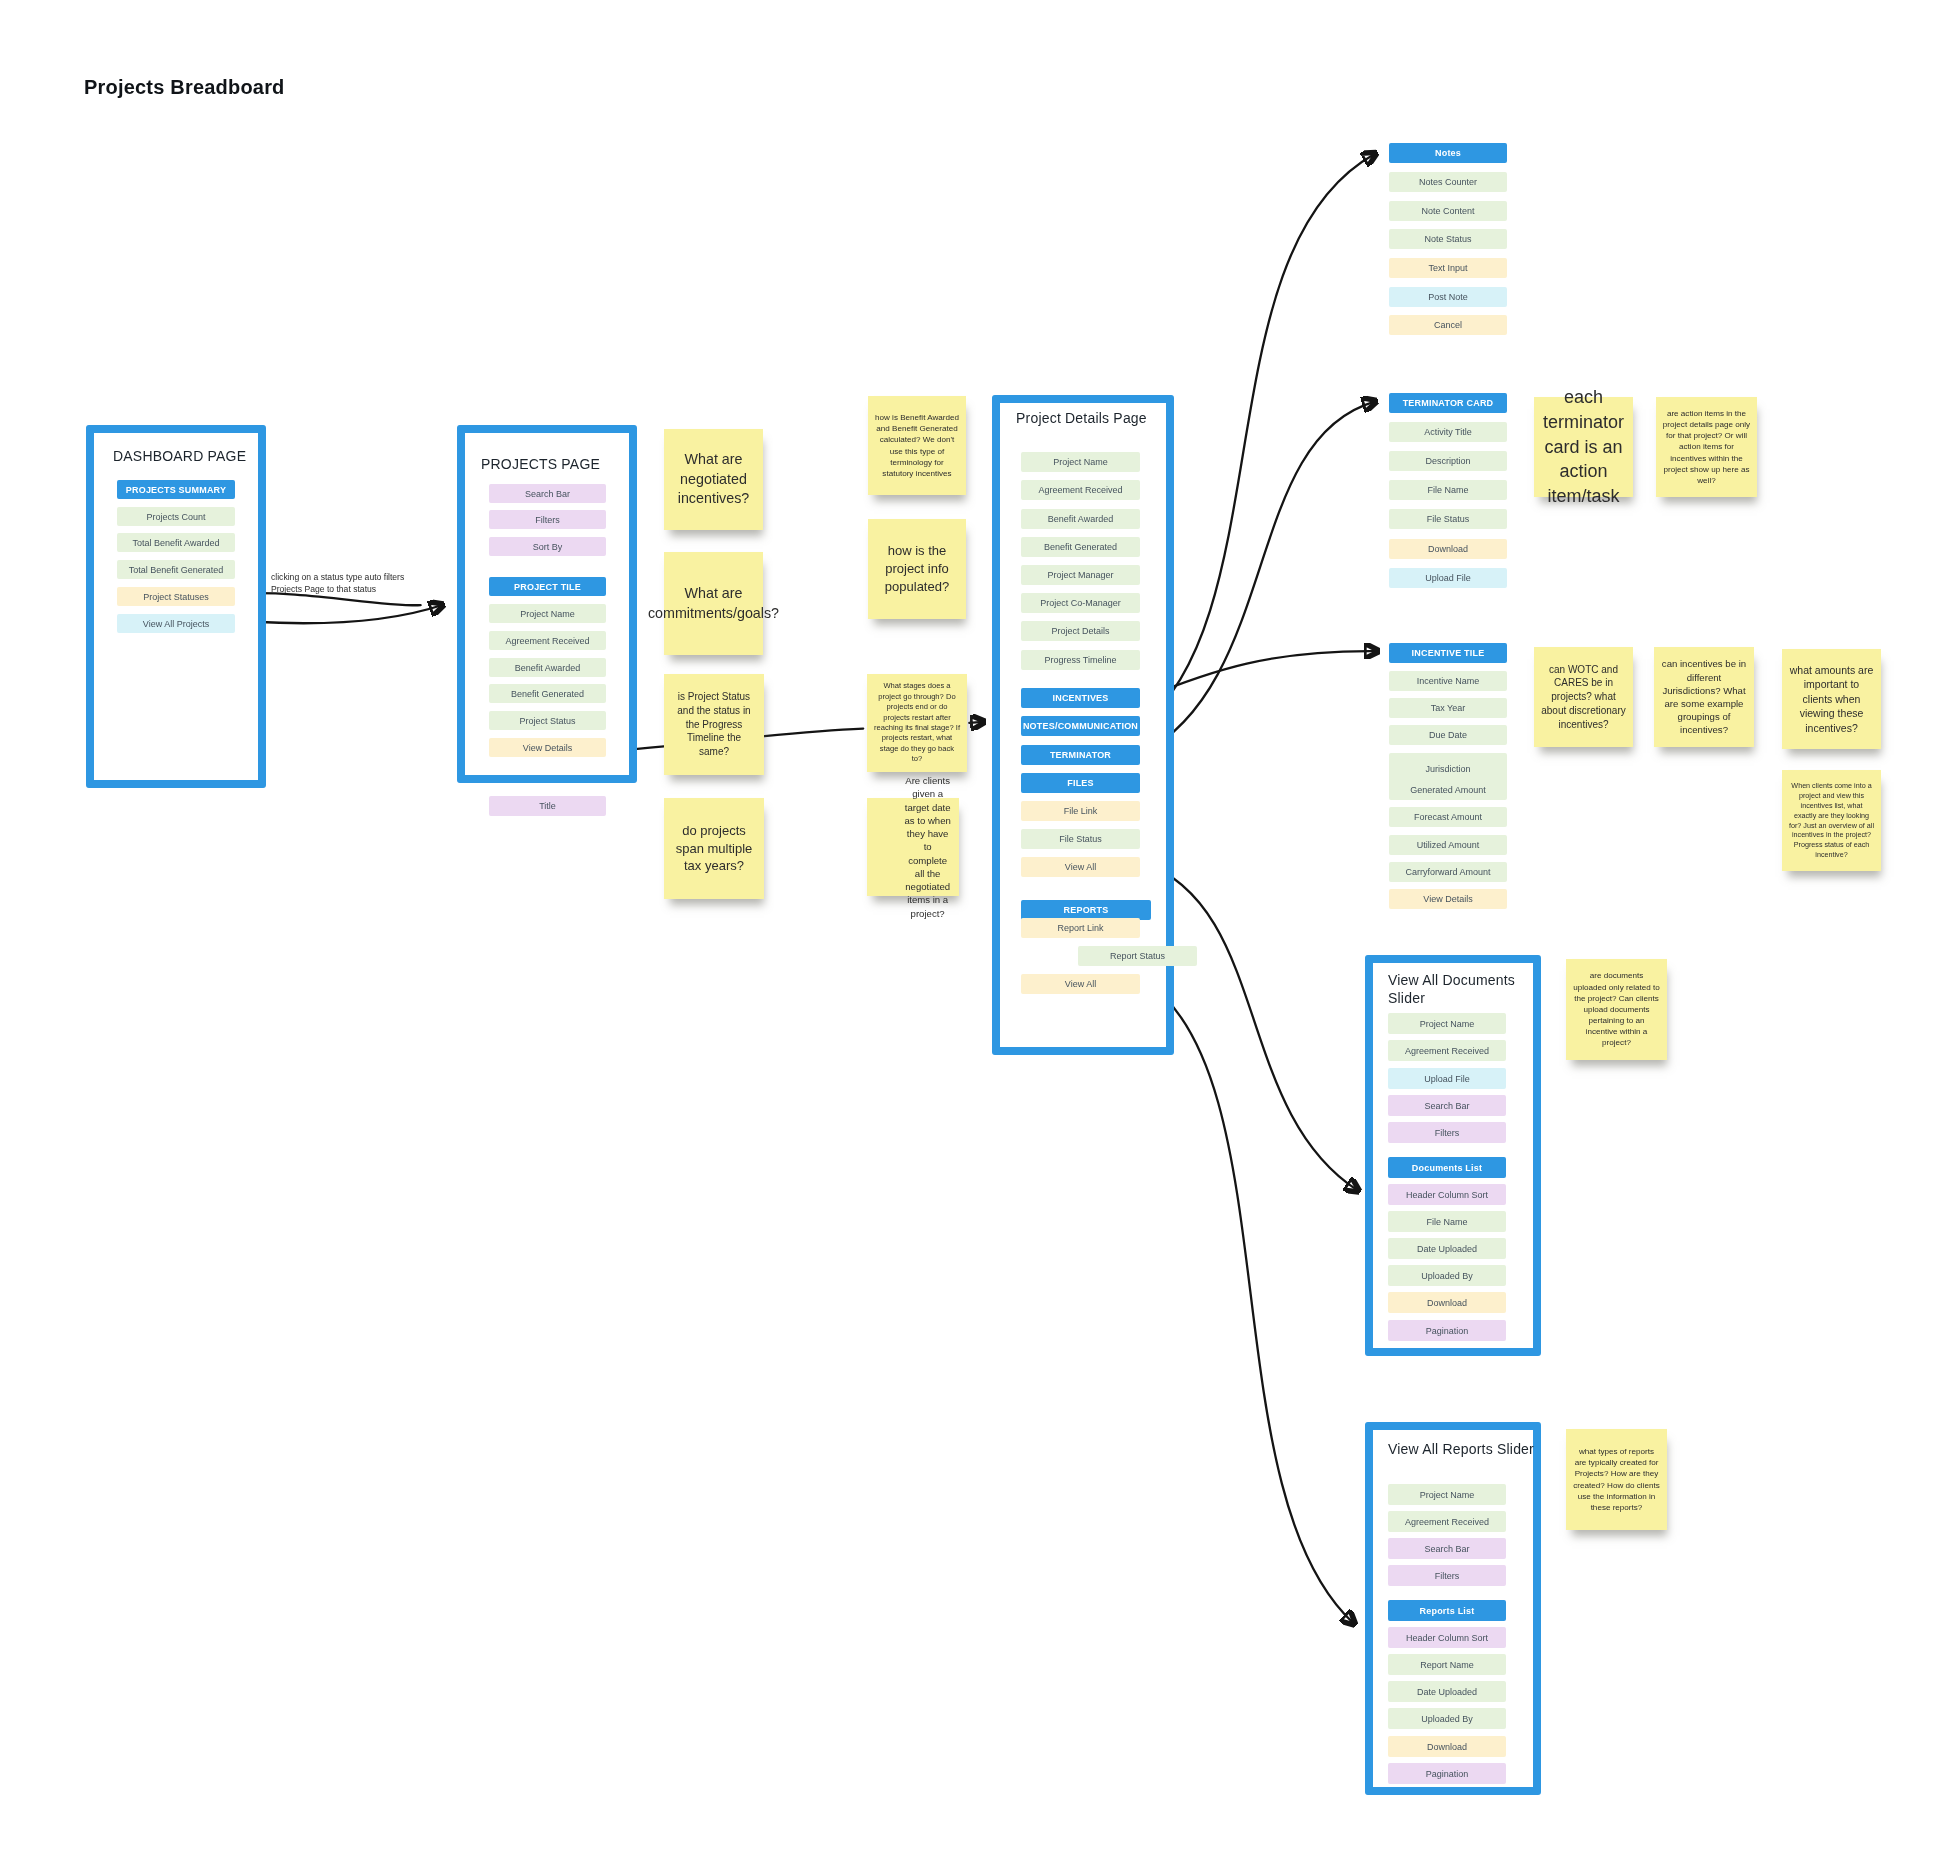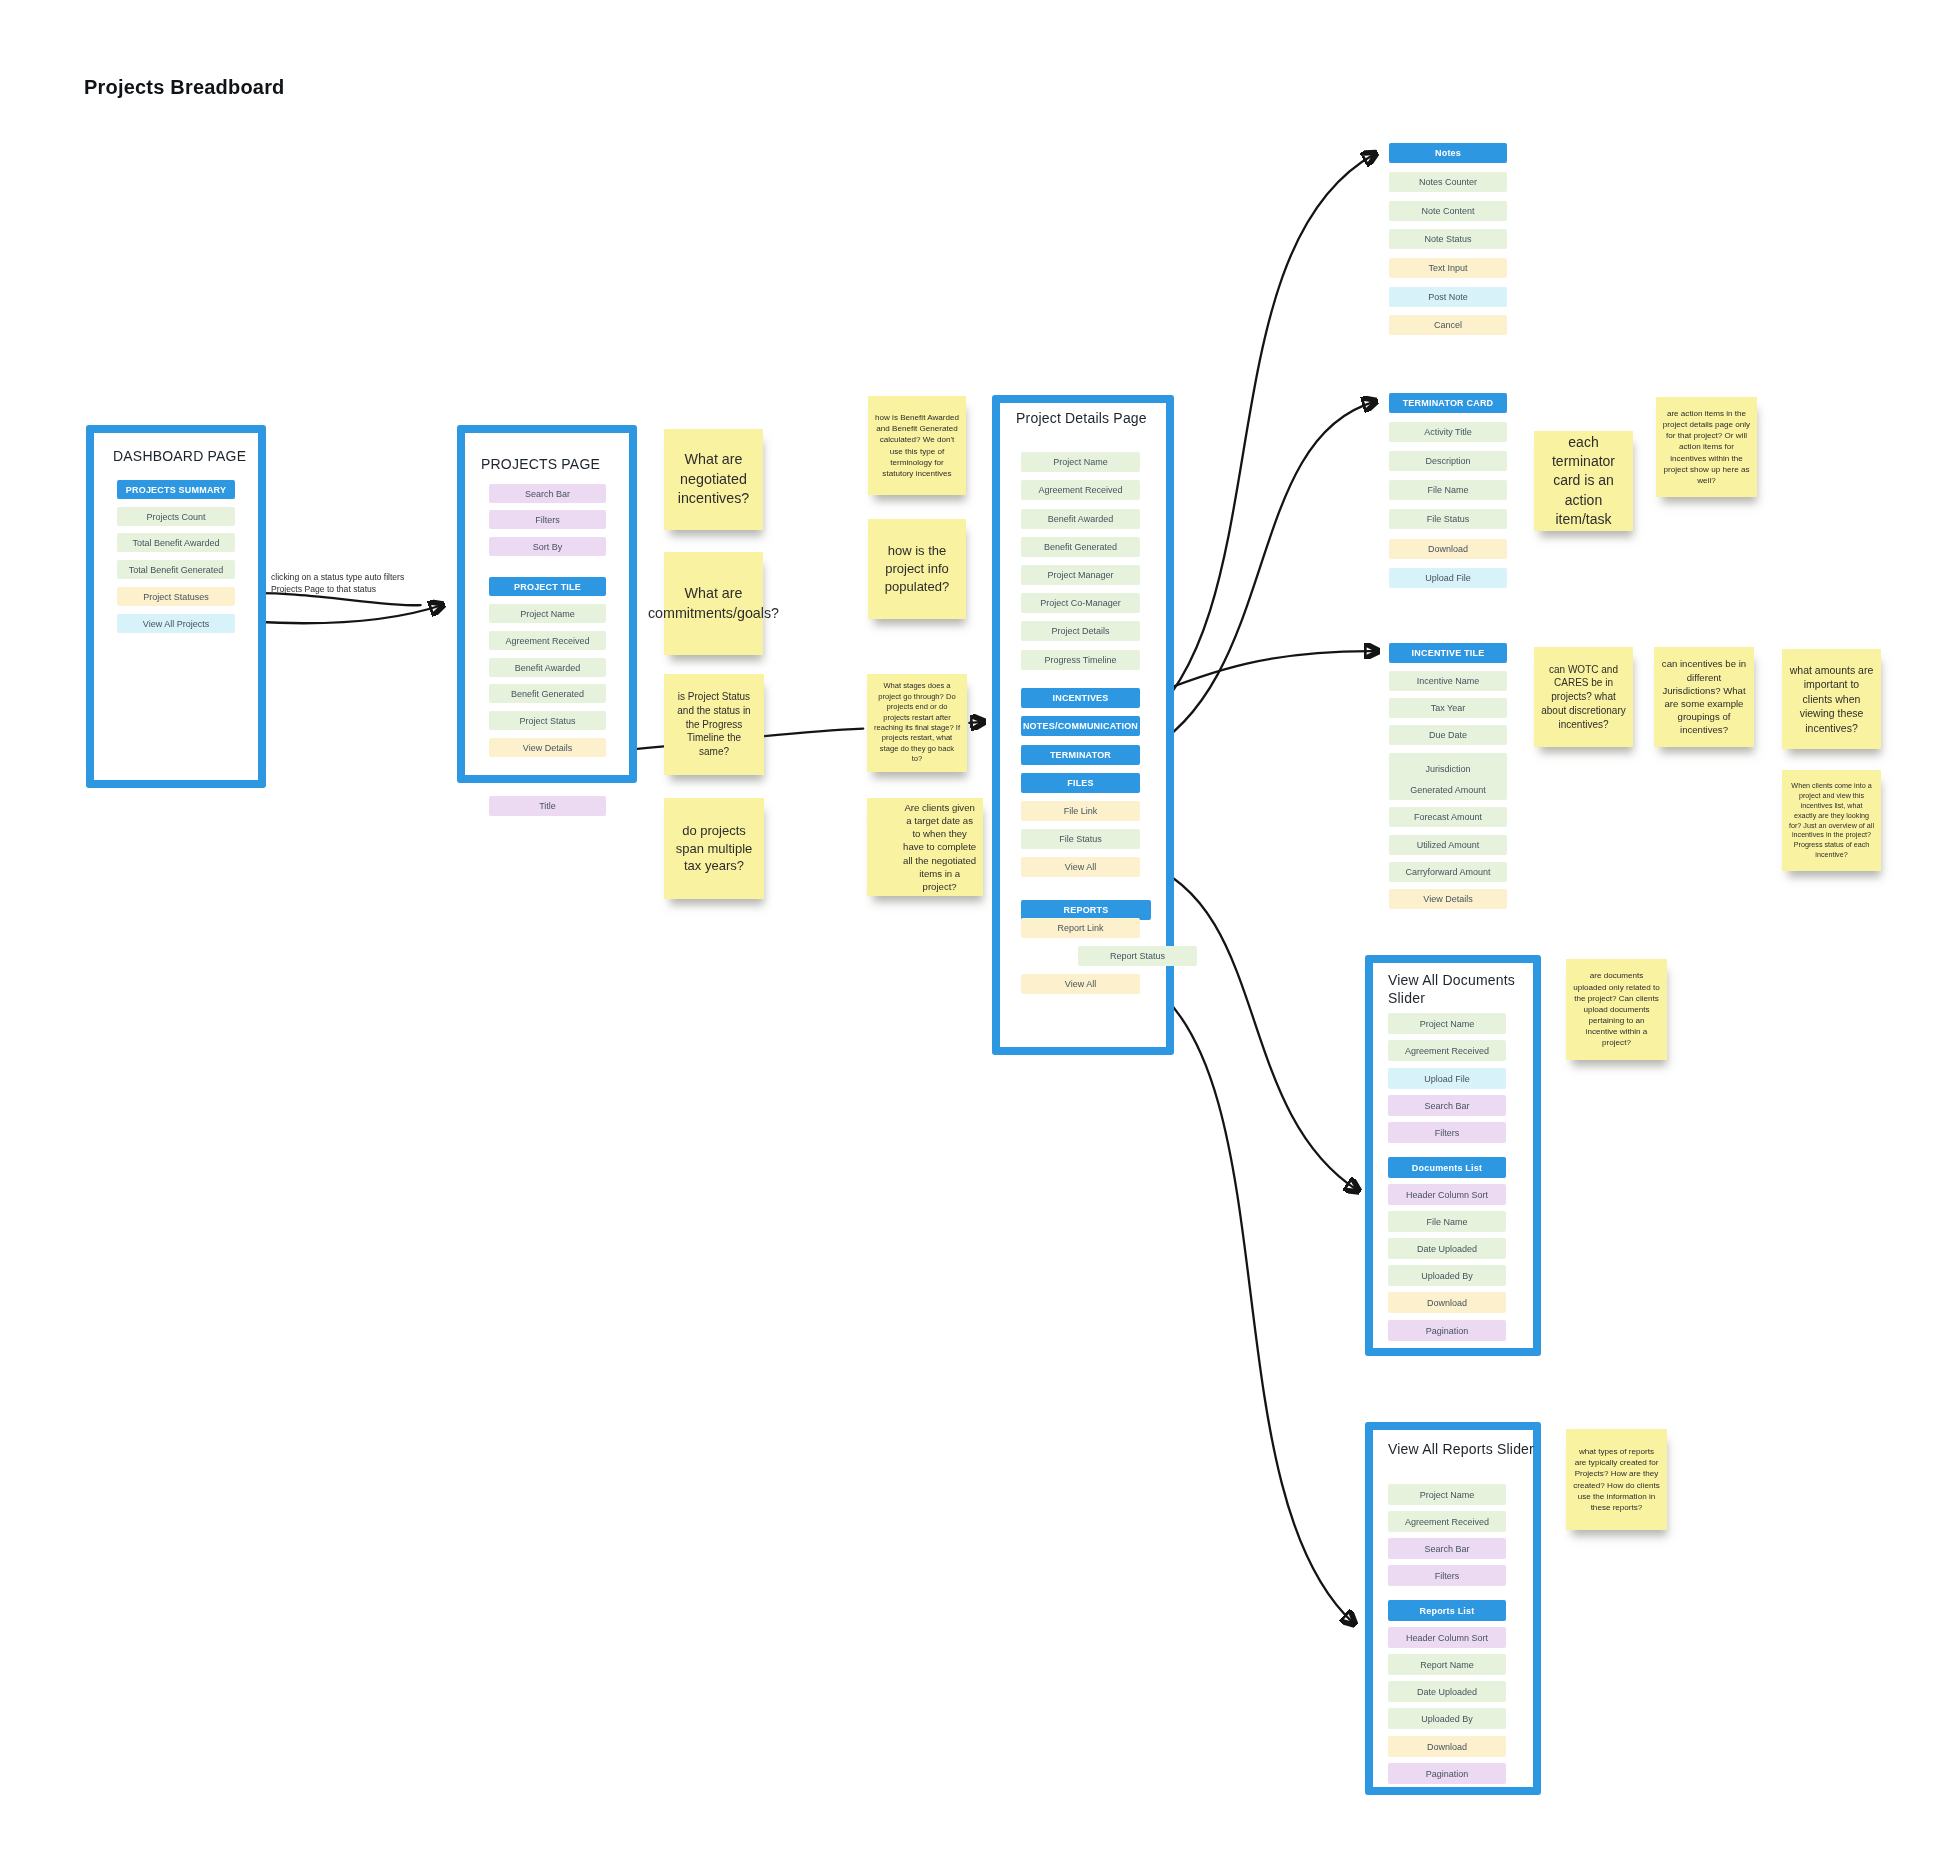--- a/index.html
+++ b/index.html
@@ -139,22 +139,22 @@
     <div class="row green" style="left: 1388px; top: 1708px; width: 118px; height: 21px;">Uploaded By</div>
     <div class="row yellow" style="left: 1388px; top: 1736px; width: 118px; height: 21px;">Download</div>
     <div class="row purple" style="left: 1388px; top: 1763px; width: 118px; height: 21px;">Pagination</div>
     <div class="sticky" style="left: 664px; top: 429px; width: 99px; height: 101px; font-size: 14.3px;">What are negotiated incentives?</div>
     <div class="sticky" style="left: 664px; top: 552px; width: 99px; height: 103px; font-size: 14.3px;">What are commitments/goals?</div>
     <div class="sticky" style="left: 664px; top: 674px; width: 100px; height: 101px; font-size: 10px;">is Project Status and the status in the Progress Timeline the same?</div>
     <div class="sticky" style="left: 664px; top: 798px; width: 100px; height: 101px; font-size: 13px;">do projects span multiple tax years?</div>
     <div class="sticky" style="left: 868px; top: 396px; width: 98px; height: 99px; font-size: 8.1px;">how is Benefit Awarded and Benefit Generated calculated? We don't use this type of terminology for statutory incentives</div>
     <div class="sticky" style="left: 868px; top: 519px; width: 98px; height: 100px; font-size: 13px;">how is the project info populated?</div>
     <div class="sticky" style="left: 867px; top: 674px; width: 100px; height: 98px; font-size: 7.6px;">What stages does a project go through? Do projects end or do projects restart after reaching its final stage? If projects restart, what stage do they go back to?</div>
-    <div class="sticky" style="left: 867px; top: 798px; width: 116px; height: 98px; font-size: 9.6px; padding-left: 36px;">Are clients given a target date as to when they have to complete all the negotiated items in a project?</div>
-    <div class="sticky" style="left: 1534px; top: 397px; width: 99px; height: 100px; font-size: 14px; margin-top: 34px;">each terminator card is an action item/task</div>
+    <div class="sticky" style="left: 867px; top: 798px; width: 92px; height: 98px; font-size: 9.6px; padding-left: 36px;">Are clients given a target date as to when they have to complete all the negotiated items in a project?</div>
+    <div class="sticky" style="left: 1534px; top: 397px; width: 99px; height: 100px; font-size: 18px;">each terminator card is an action item/task</div>
     <div class="sticky" style="left: 1656px; top: 397px; width: 101px; height: 100px; font-size: 8.1px;">are action items in the project details page only for that project? Or will action items for incentives within the project show up here as well?</div>
     <div class="sticky" style="left: 1534px; top: 647px; width: 99px; height: 100px; font-size: 10px;">can WOTC and CARES be in projects? what about discretionary incentives?</div>
     <div class="sticky" style="left: 1654px; top: 647px; width: 100px; height: 100px; font-size: 9.6px;">can incentives be in different Jurisdictions? What are some example groupings of incentives?</div>
     <div class="sticky" style="left: 1782px; top: 649px; width: 99px; height: 100px; font-size: 10.5px;">what amounts are important to clients when viewing these incentives?</div>
     <div class="sticky" style="left: 1782px; top: 770px; width: 99px; height: 101px; font-size: 7.2px;">When clients come into a project and view this incentives list, what exactly are they looking for? Just an overview of all incentives in the project? Progress status of each incentive?</div>
     <div class="sticky" style="left: 1566px; top: 959px; width: 101px; height: 101px; font-size: 8.1px;">are documents uploaded only related to the project? Can clients upload documents pertaining to an incentive within a project?</div>
     <div class="sticky" style="left: 1566px; top: 1429px; width: 101px; height: 101px; font-size: 8.1px;">what types of reports are typically created for Projects? How are they created? How do clients use the information in these reports?</div>
   </div>
 
 

